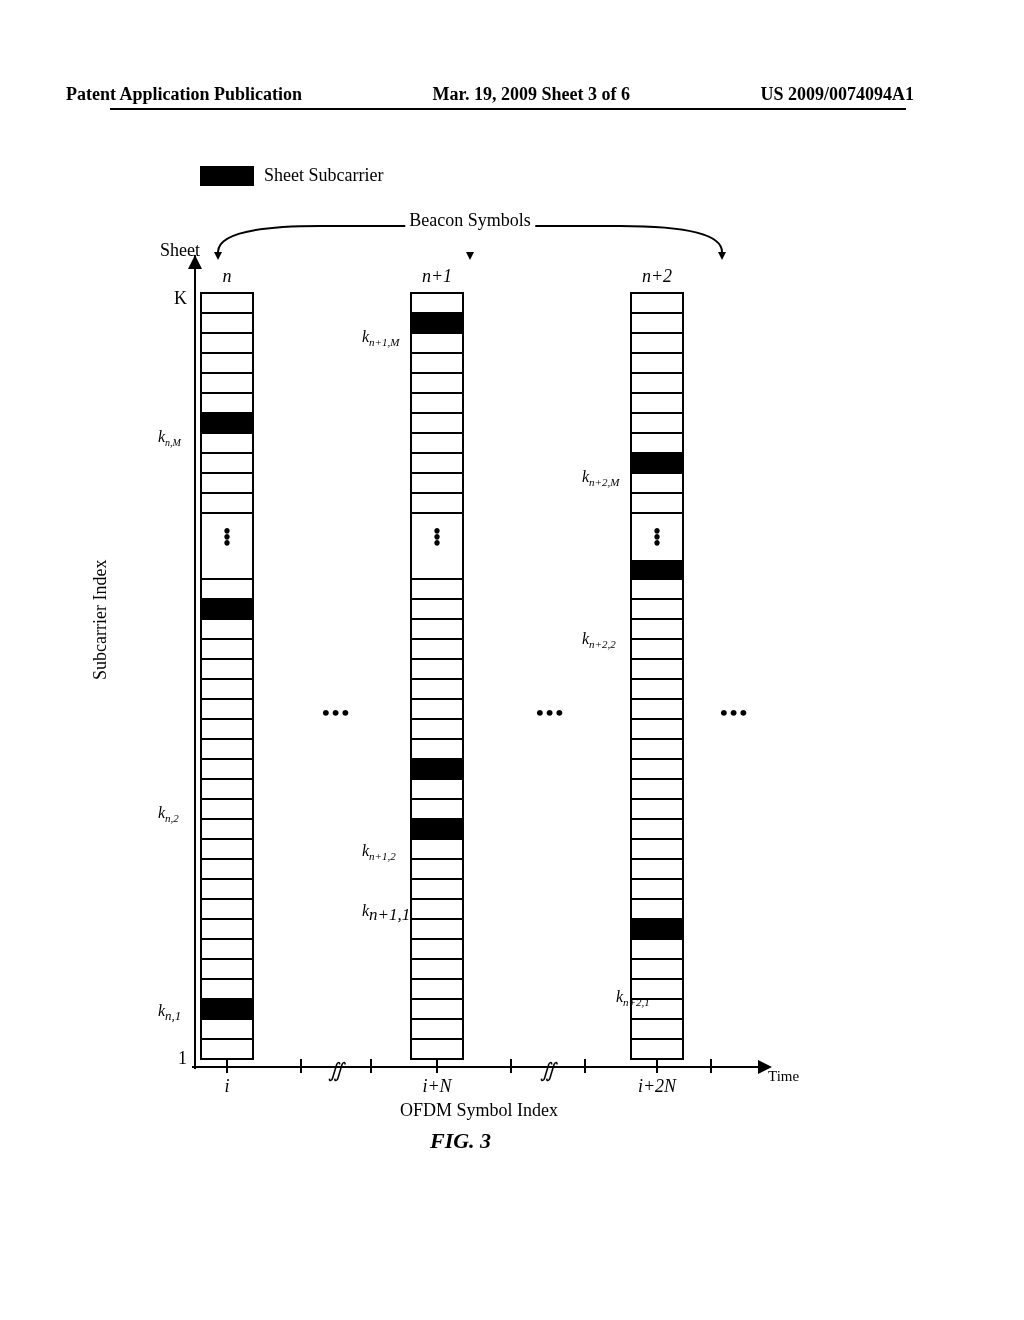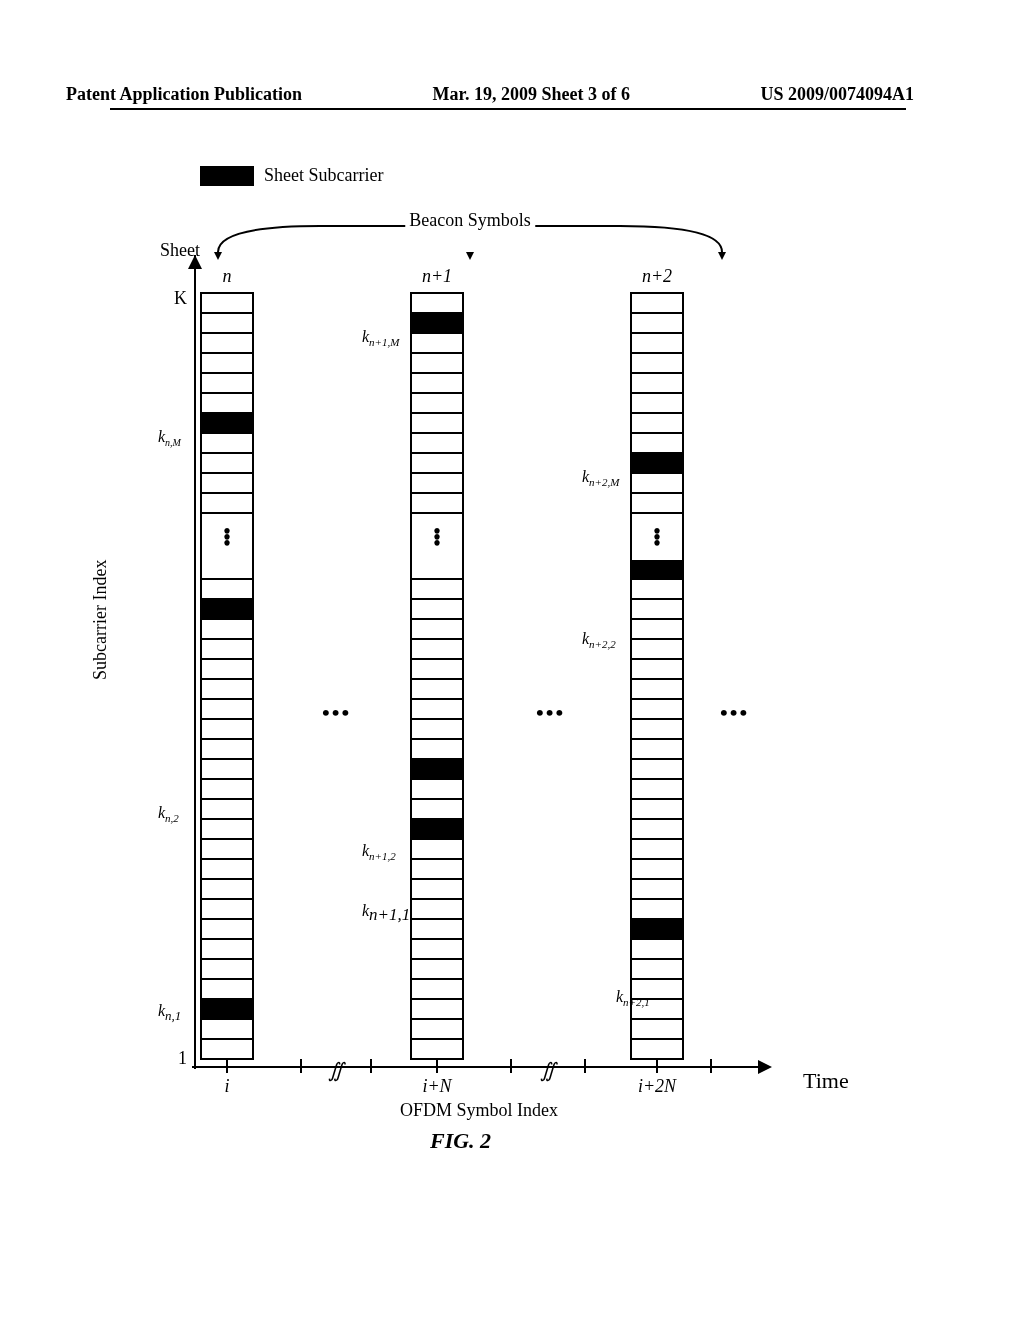--- a/index.html
+++ b/index.html
@@ -92,22 +92,21 @@
     top: 1128px;
     left: 430px;
     font-size: 22px;
     font-weight: bold;
     font-style: italic;
   }
   .time-label {
     position: absolute;
     top: 1068px;
     left: 768px;
-    font-size: 22px;
-    margin-left: 35px;
+    font-size: 15px;
   }
 
   
   .y-axis {
     position: absolute;
     top: 255px;
     left: 194px;
     width: 2px;
     height: 814px;
     background: #000;
@@ -252,21 +251,21 @@
 <div class="y-arrow"></div>
 <div class="y-axis"></div>
 <div class="ytick k" style="top:288px">K</div>
 <div class="ytick one" style="top:1048px">1</div>
 <div class="y-axis-title">Subcarrier Index</div>
 
 <div class="x-axis"></div>
 <div class="x-arrow"></div>
 <div class="time-label">Time</div>
 <div class="x-axis-title">OFDM Symbol Index</div>
-<div class="fig-caption">FIG. 2</div>
+<div class="fig-caption">FIG. 3</div>
 
 <div class="col-label" style="left:200px">n</div>
 <div class="col" style="left:200px">
   <div class="upper">
       <div class="cell"></div>
       <div class="cell"></div>
       <div class="cell"></div>
       <div class="cell"></div>
       <div class="cell"></div>
       <div class="cell"></div>

